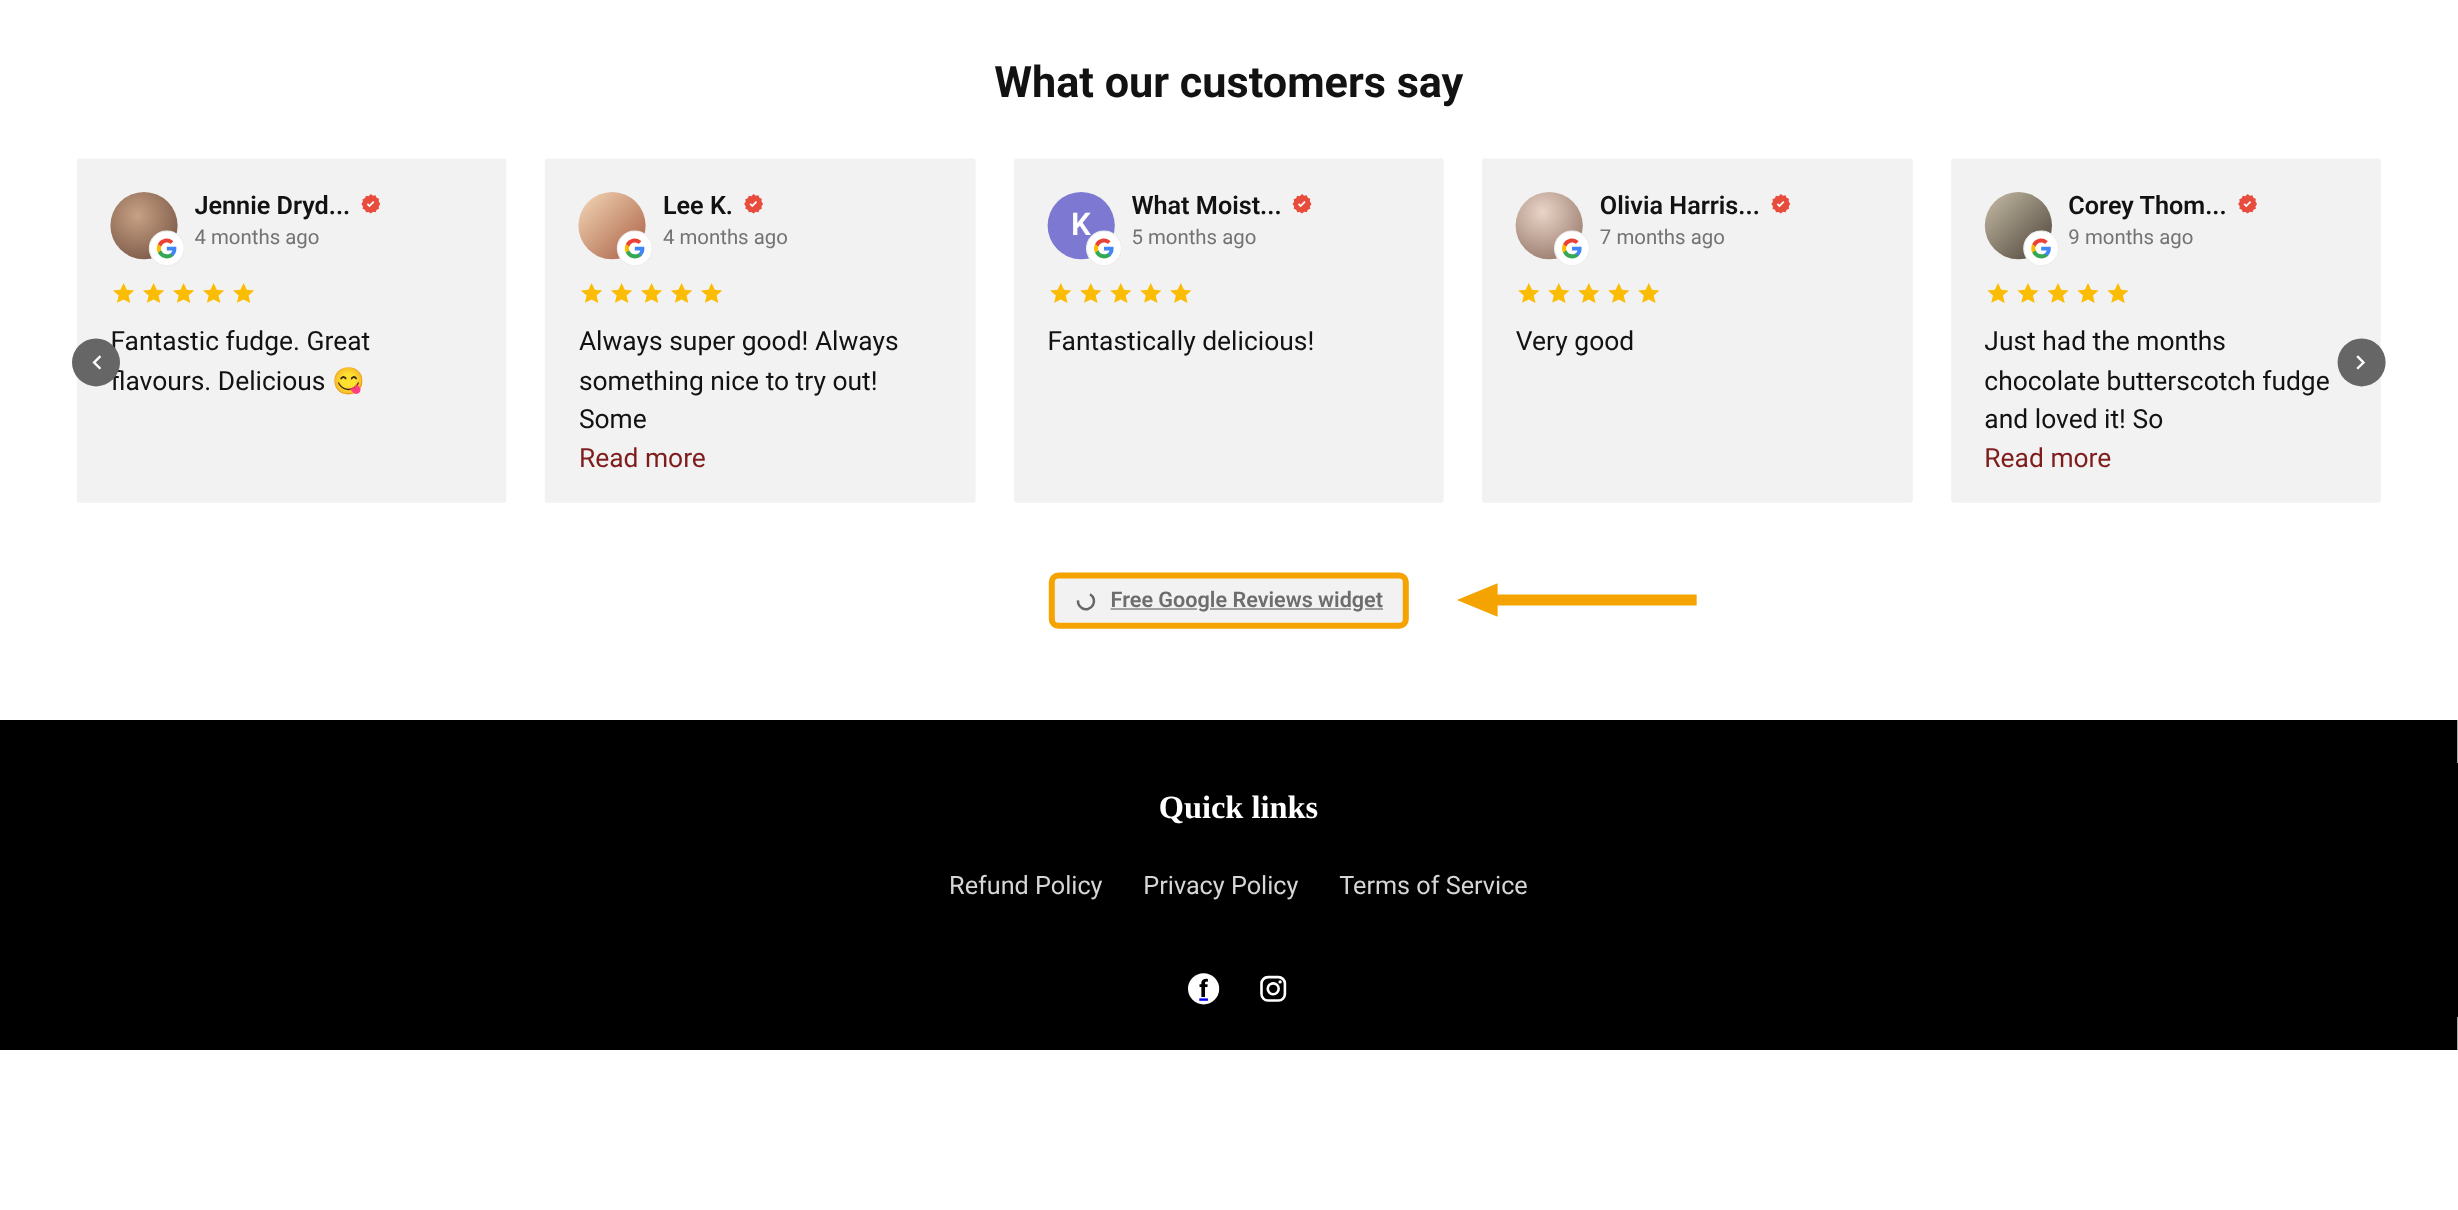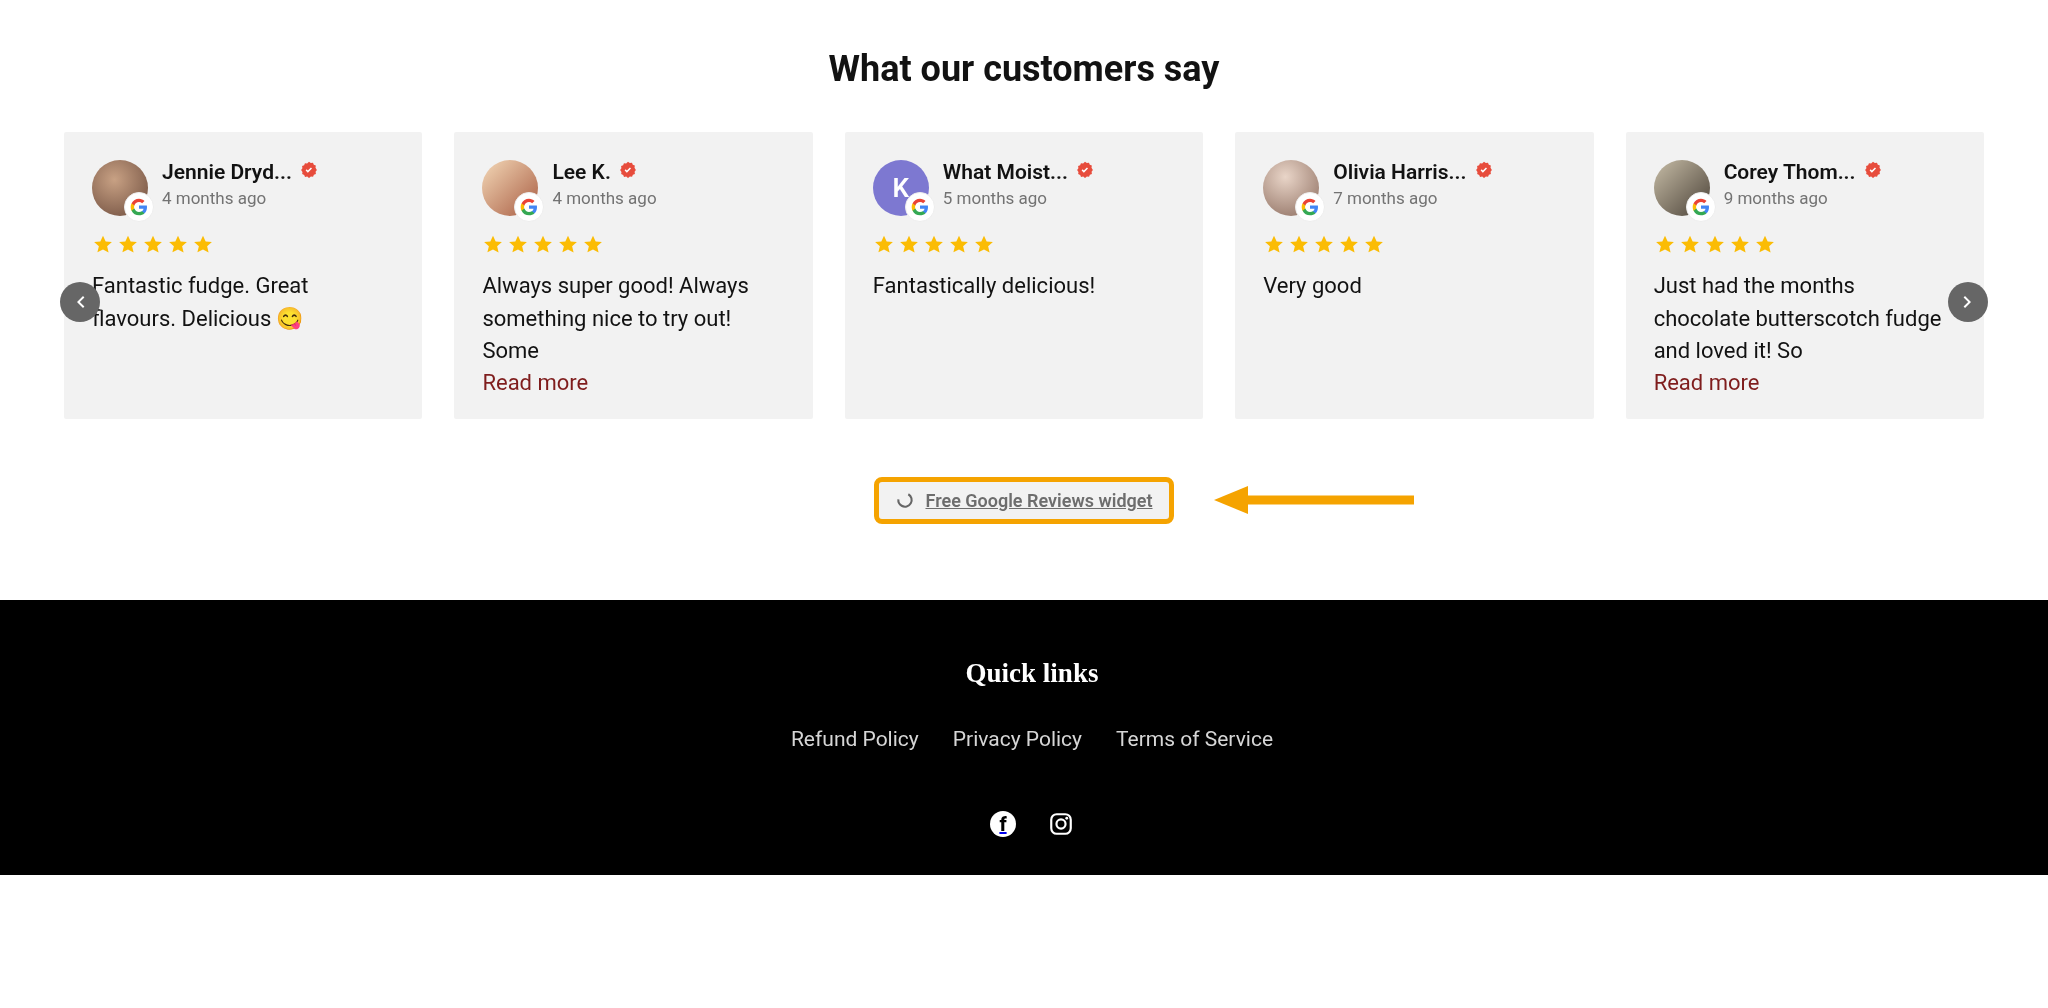--- a/index.html
+++ b/index.html
@@ -136,21 +136,21 @@
   .nav-prev { left: -4px; }
   .nav-next { right: -4px; }
   .widget-row {
     text-align: center;
     margin-top: 58px;
     margin-bottom: 76px;
     position: relative;
   }
   .widget-pill {
     display: inline-flex;
-    align-items: flex-start;
+    align-items: flex-end;
     gap: 10px;
     padding: 8px 16px;
     border: 5px solid #f5a300;
     border-radius: 8px;
     background: #f2f2f2;
     color: #6d6d6d;
     font-size: 18px;
     font-weight: 600;
   }
   .arrow-annotation {

